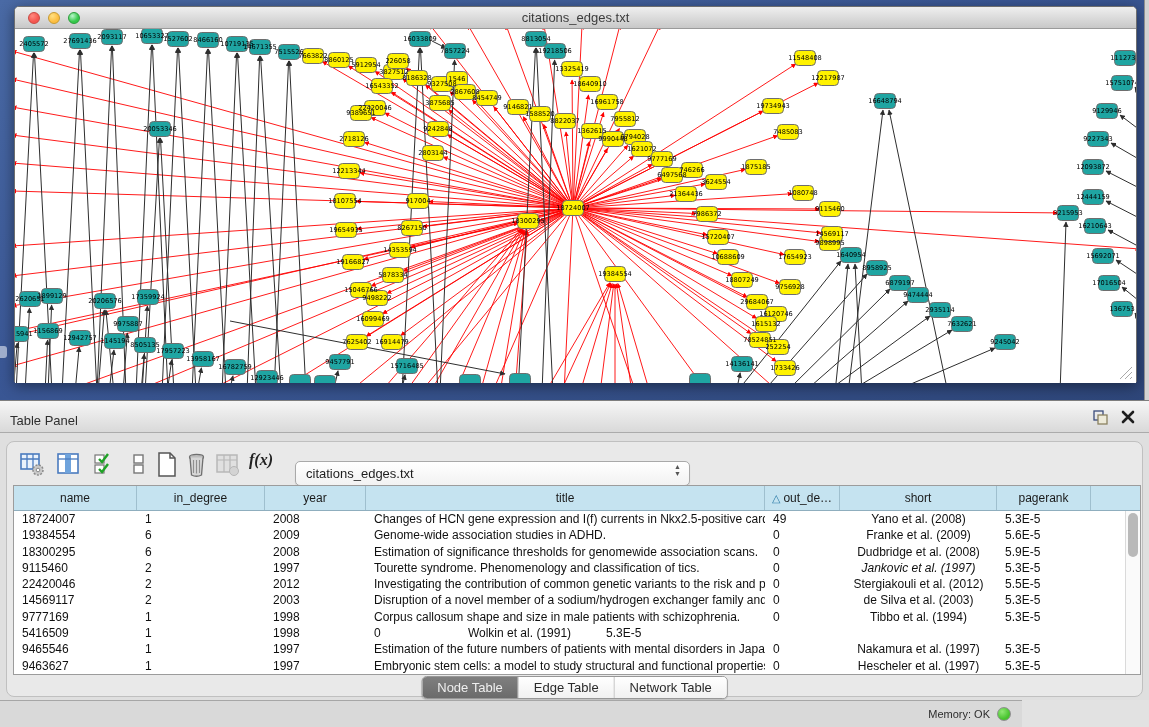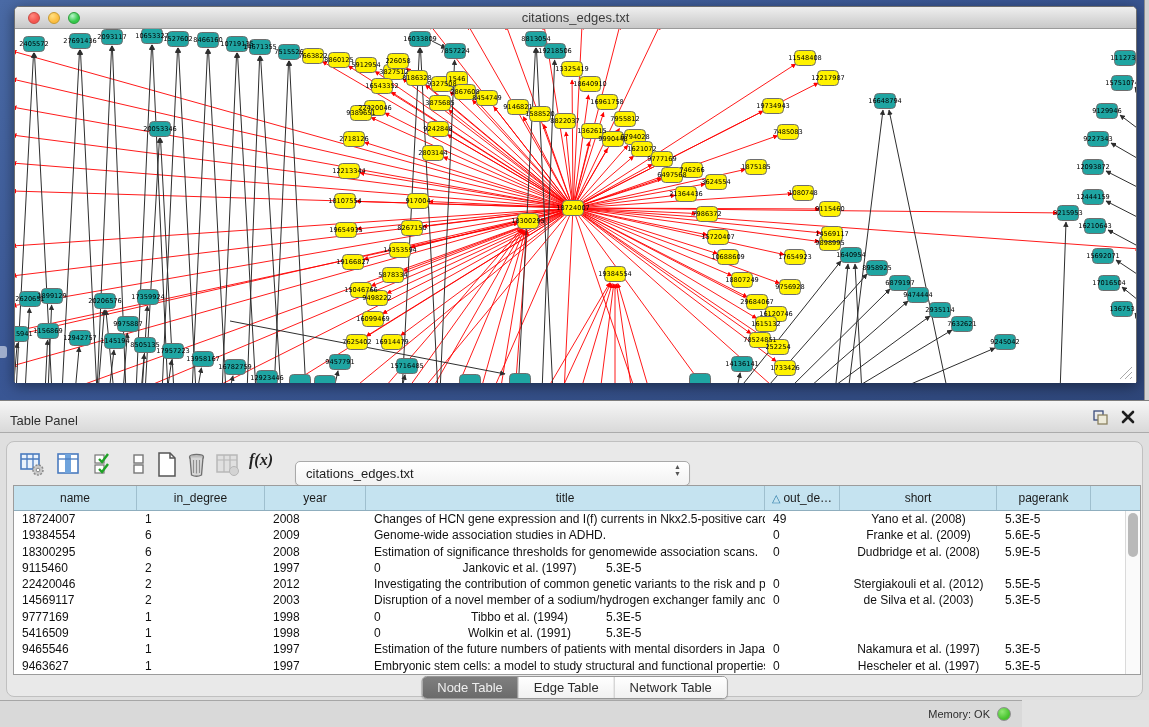--- a/index.html
+++ b/index.html
@@ -904,22 +904,23 @@
               <div class="td" style="width: 101px;">2008</div>
               <div class="td" style="width: 399px;">Estimation of significance thresholds for genomewide association scans.</div>
               <div class="td" style="width: 75px;">0</div>
               <div class="td center" style="width: 157px;">Dudbridge et al. (2008)</div>
               <div class="td" style="width: 94px;">5.9E-5</div>
             </div>
             <div class="trow">
               <div class="td" style="width: 123px;">9115460</div>
               <div class="td" style="width: 128px;">2</div>
               <div class="td" style="width: 101px;">1997</div>
+              <div class="td" style="width: 399px;">Tourette syndrome. Phenomenology and classification of tics.</div>
               <div class="td" style="width: 75px;">0</div>
-              <div class="td center" style="width: 157px;">Jankovic et al. (1997)</div>
+              <div class="td center" style="width: 157px; font-style: italic;">Jankovic et al. (1997)</div>
               <div class="td" style="width: 94px;">5.3E-5</div>
             </div>
             <div class="trow">
               <div class="td" style="width: 123px;">22420046</div>
               <div class="td" style="width: 128px;">2</div>
               <div class="td" style="width: 101px;">2012</div>
               <div class="td" style="width: 399px;">Investigating the contribution of common genetic variants to the risk and pathogen…</div>
               <div class="td" style="width: 75px;">0</div>
               <div class="td center" style="width: 157px;">Stergiakouli et al. (2012)</div>
               <div class="td" style="width: 94px;">5.5E-5</div>
@@ -930,20 +931,21 @@
               <div class="td" style="width: 101px;">2003</div>
               <div class="td" style="width: 399px;">Disruption of a novel member of a sodium/hydrogen exchanger family and DOCK…</div>
               <div class="td" style="width: 75px;">0</div>
               <div class="td center" style="width: 157px;">de Silva et al. (2003)</div>
               <div class="td" style="width: 94px;">5.3E-5</div>
             </div>
             <div class="trow">
               <div class="td" style="width: 123px;">9777169</div>
               <div class="td" style="width: 128px;">1</div>
               <div class="td" style="width: 101px;">1998</div>
+              <div class="td" style="width: 399px;">Corpus callosum shape and size in male patients with schizophrenia.</div>
               <div class="td" style="width: 75px;">0</div>
               <div class="td center" style="width: 157px;">Tibbo et al. (1994)</div>
               <div class="td" style="width: 94px;">5.3E-5</div>
             </div>
             <div class="trow">
               <div class="td" style="width: 123px;">5416509</div>
               <div class="td" style="width: 128px;">1</div>
               <div class="td" style="width: 101px;">1998</div>
               <div class="td" style="width: 75px;">0</div>
               <div class="td center" style="width: 157px;">Wolkin et al. (1991)</div>

